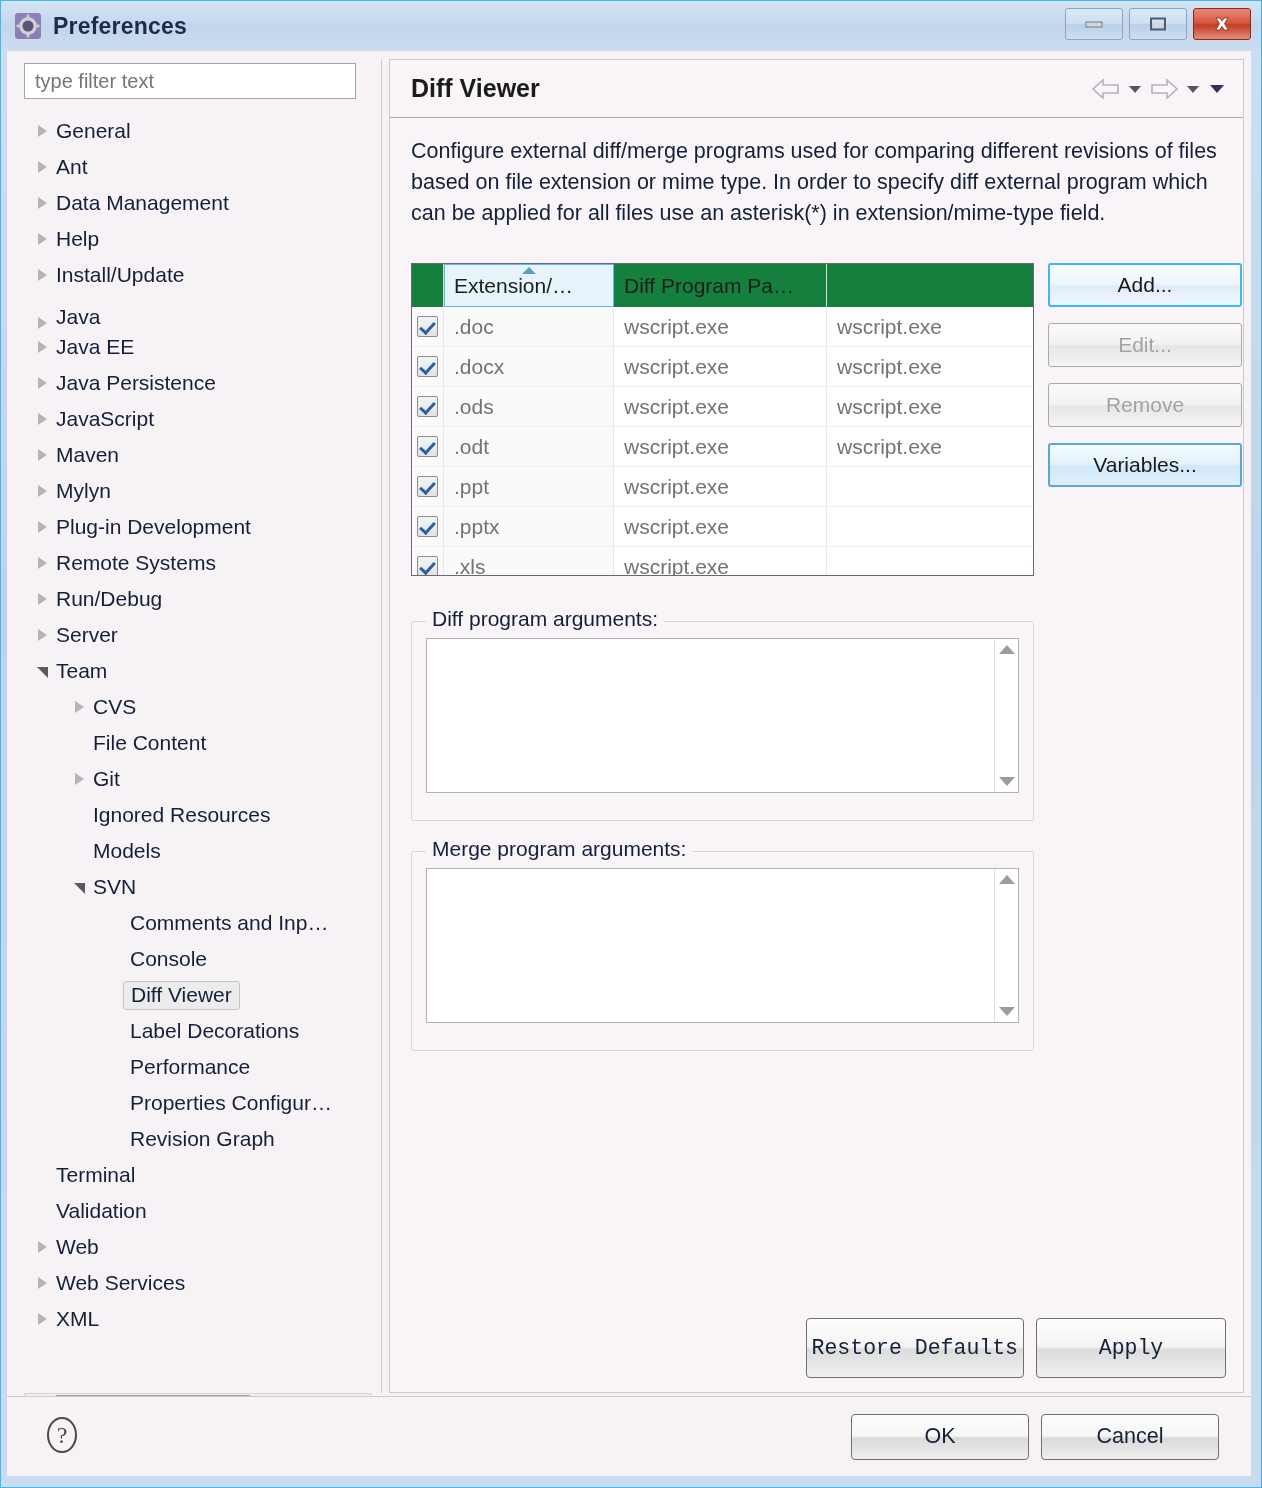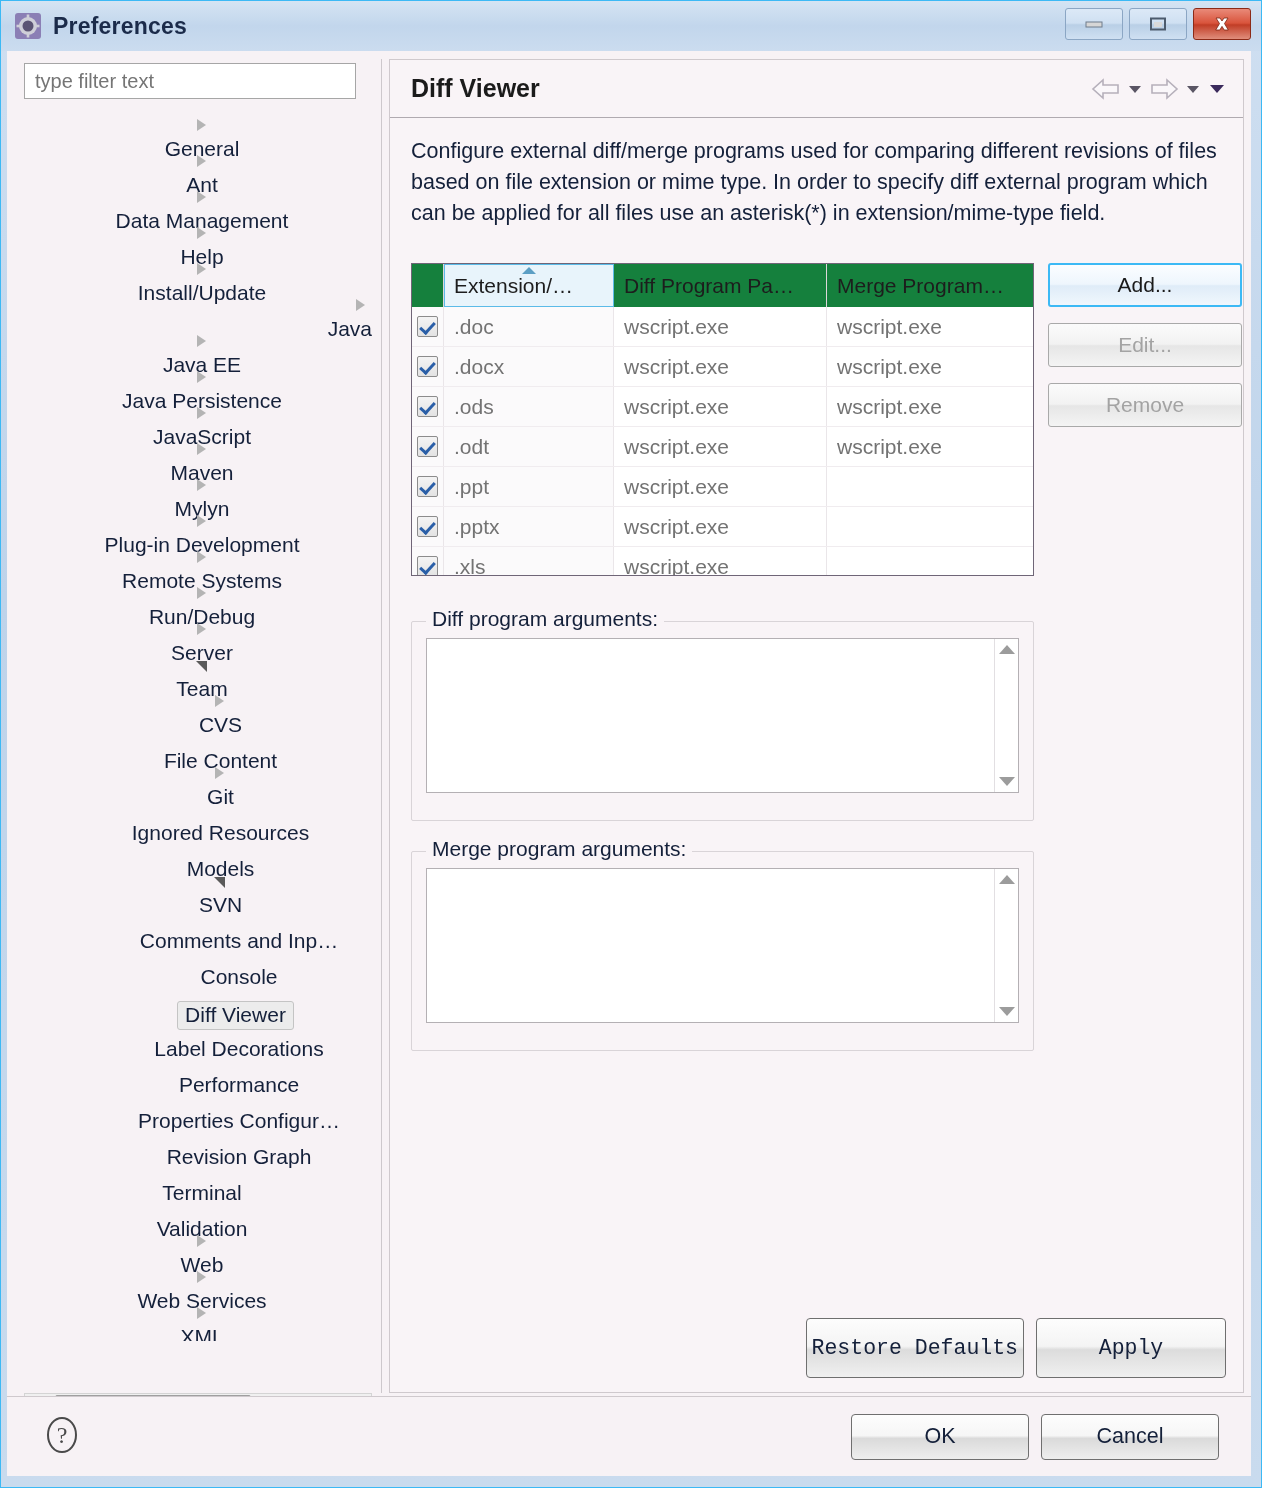--- a/index.html
+++ b/index.html
@@ -95,21 +95,20 @@
     background: #f7f2f5;
   }
   .tnode {
     display: flex;
     align-items: center;
     height: 36px;
     font-size: 21px;
     color: #14203a;
     white-space: nowrap;
     cursor: default;
-    flex-direction: column;
   }
   .tw {
     width: 24px;
     flex: 0 0 24px;
     display: flex;
     align-items: center;
     justify-content: center;
   }
   .arrow-collapsed {
     width: 0; height: 0;
@@ -728,21 +727,20 @@
       <div id="page-desc">Configure external diff/merge programs used for comparing different revisions of files based on file extension or mime type. In order to specify diff external program which can be applied for all files use an asterisk(*) in extension/mime-type field.</div>
 
       <div id="table-wrap">
         <div class="thead">
           <div class="th c0"></div>
           <div class="th c1">
             <span class="sort-caret"></span>
             <span>Extension/…</span>
           </div>
           <div class="th c2">Diff Program Pa…</div>
-          <div class="th c3">Merge Program…</div>
         </div>
         <div id="table-body">
             <div class="trow">
               <div class="td c0">
                 <span class="cbx checked"></span>
               </div>
               <div class="td c1">.doc</div>
               <div class="td c2">wscript.exe</div>
               <div class="td c3">wscript.exe</div>
             </div>
@@ -794,20 +792,21 @@
               <div class="td c2">wscript.exe</div>
               <div class="td c3"></div>
             </div>
           </div>
       </div>
 
       <div id="side-btns">
         <div class="sbtn primary">Add...</div>
         <div class="sbtn disabled">Edit...</div>
         <div class="sbtn disabled">Remove</div>
+        <div class="sbtn accent">Variables...</div>
       </div>
 
       <div class="groupbox" style="left:21px; top:561px; height:200px;">
         <span class="group-legend">Diff program arguments:</span>
         <div class="ta-wrap">
           <textarea class="ta-text" style=""></textarea>
           <div class="vscroll">
             <span class="vs-up"></span>
             <span class="vs-dn"></span>
           </div>

